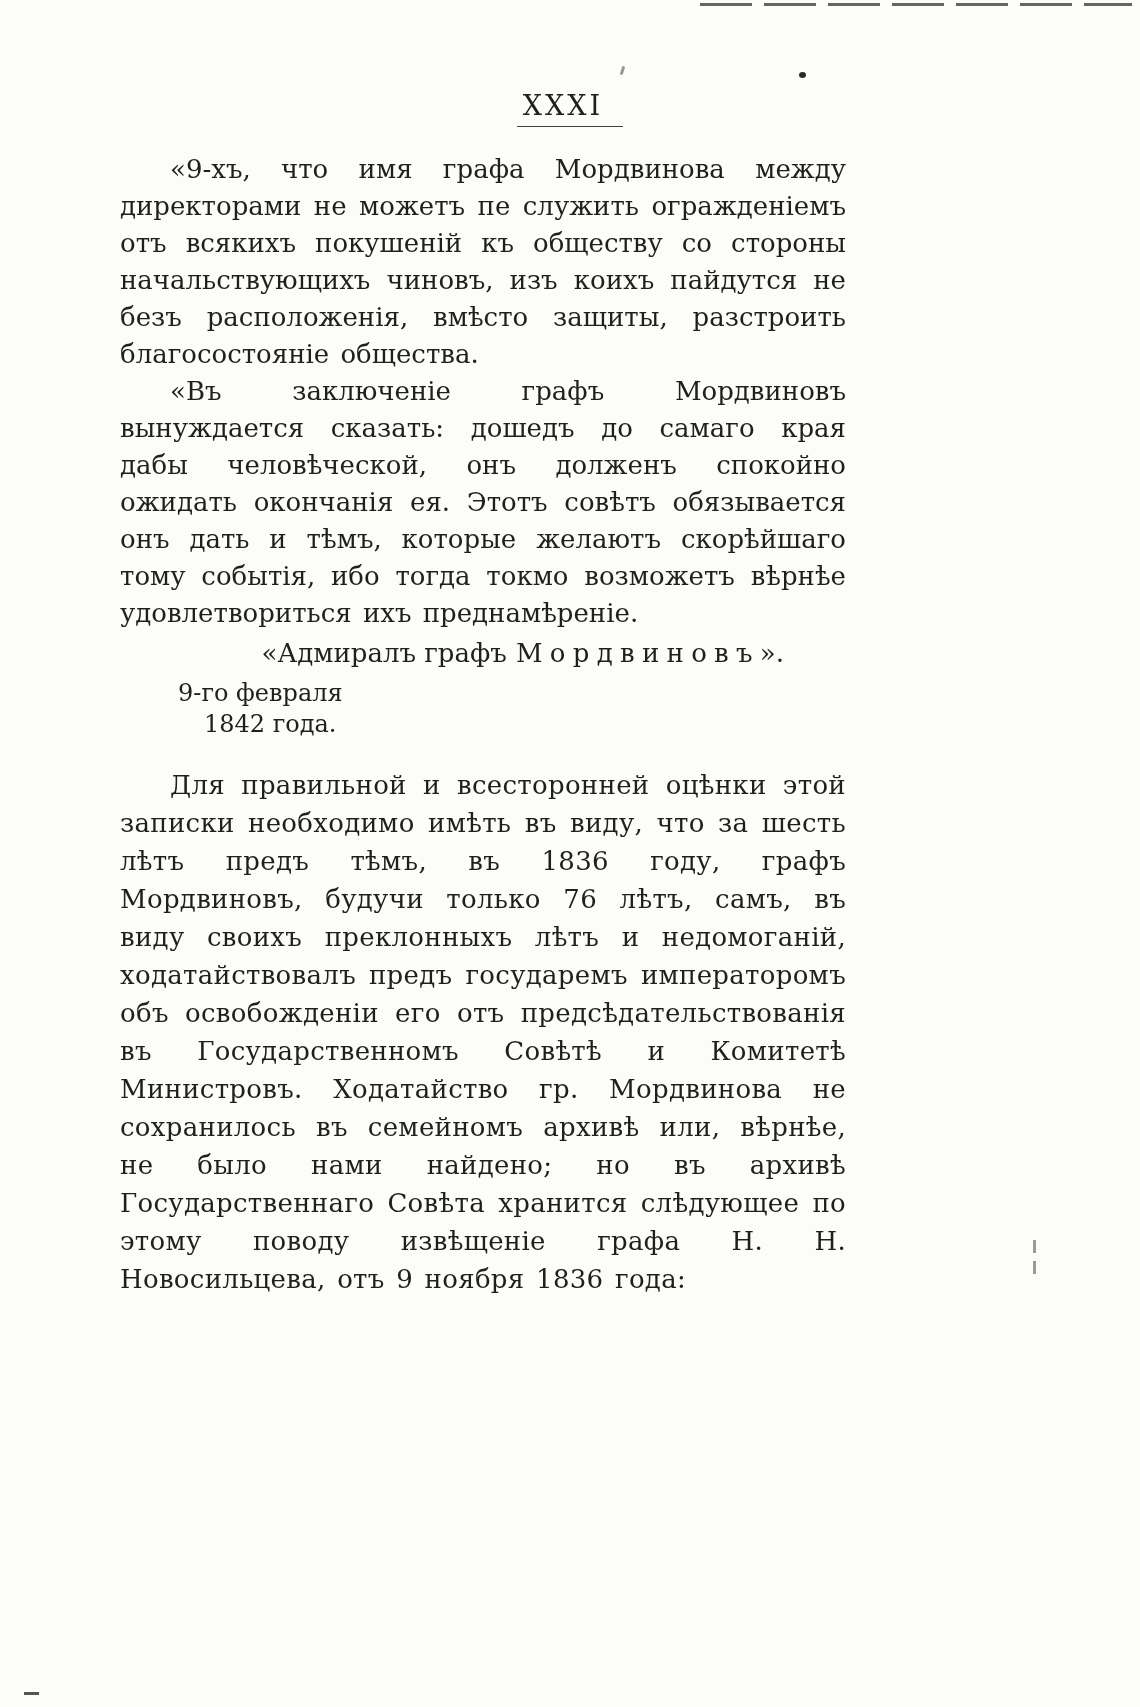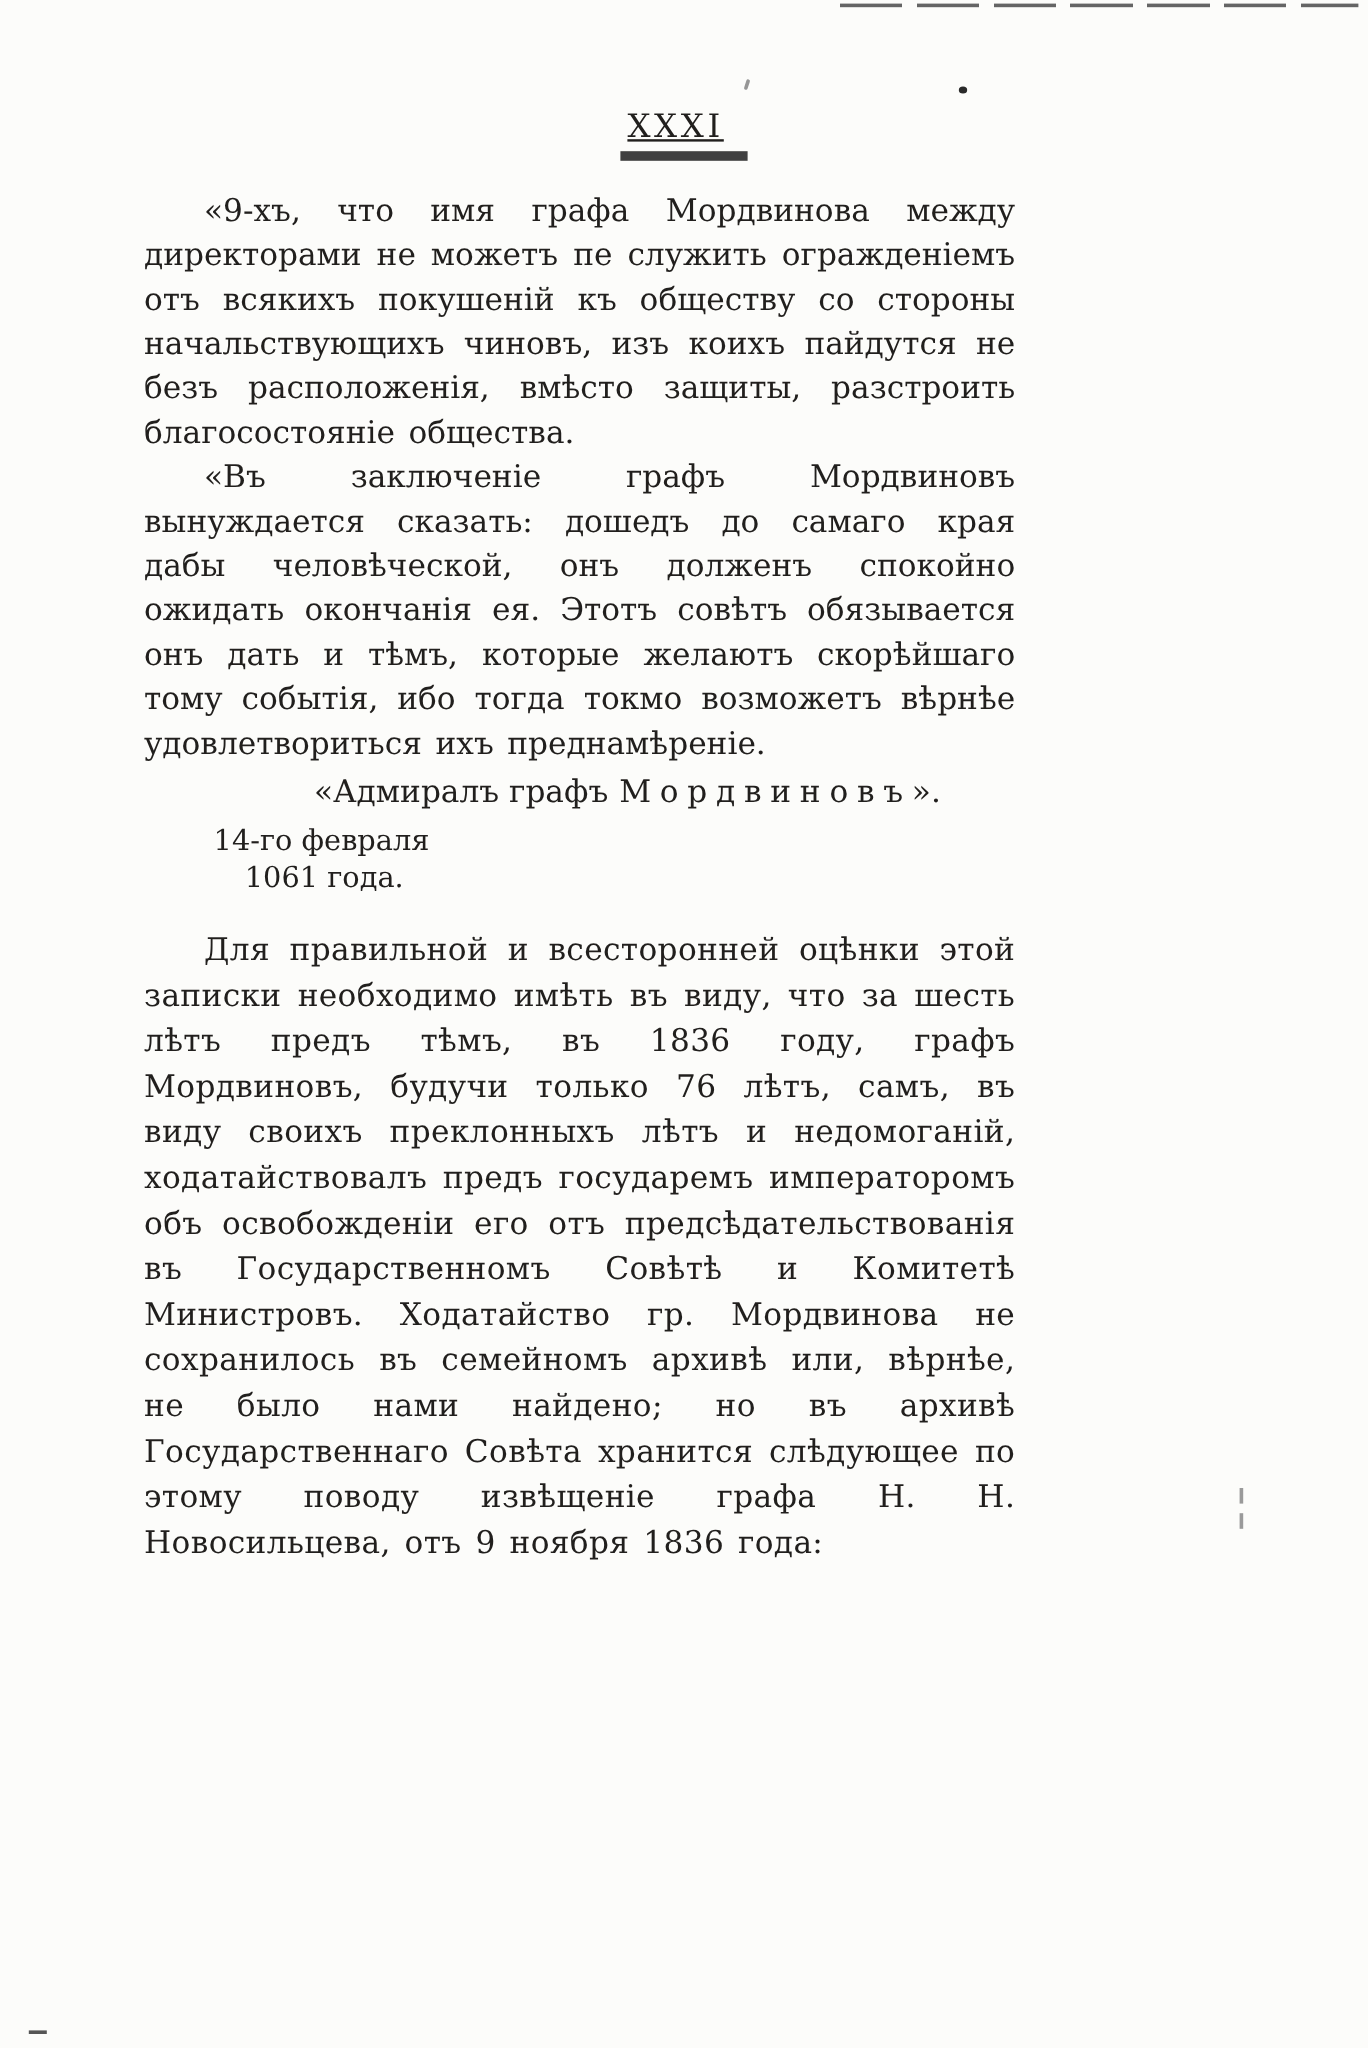--- a/index.html
+++ b/index.html
@@ -42,22 +42,21 @@
   
   .page-header {
     padding-top: 90px;
     text-align: center;
   }
   .page-number {
     display: inline-block;
     font-size: 27px;
     letter-spacing: 3px;
     padding: 0 20px 5px 6px;
-    border-bottom: 8px solid #404040;
-    text-decoration: underline;
+    border-bottom: 1px solid #404040;
   }
 
   
   .text-block {
     margin: 24px auto 0 120px;
     width: 726px;
   }
   .para {
     margin: 0;
     font-size: 26px;
@@ -116,21 +115,21 @@
 
     <p class="para">«9-хъ, что имя графа Мордвинова между директорами не можетъ пе служить огражденіемъ отъ всякихъ покушеній къ обществу со стороны начальствующихъ чиновъ, изъ коихъ пайдутся не безъ расположенія, вмѣсто защиты, разстроить благосостояніе общества.</p>
 
     <p class="para">«Въ заключеніе графъ Мордвиновъ вынуждается сказать: дошедъ до самаго края дабы человѣческой, онъ долженъ спокойно ожидать окончанія ея. Этотъ совѣтъ обязывается онъ дать и тѣмъ, которые желаютъ скорѣйшаго тому событія, ибо тогда токмо возможетъ вѣрнѣе удовлетвориться ихъ преднамѣреніе.</p>
 
     <p class="signature">
       <span class="sig-prefix">«Адмиралъ графъ</span><span class="spaced-name">Мордвиновъ</span><span>».</span>
     </p>
 
     <div class="date-block">
-      <div class="date-line1">14-го февраля</div>
-      <div class="date-line2">1061 года.</div>
+      <div class="date-line1">9-го февраля</div>
+      <div class="date-line2">1842 года.</div>
     </div>
 
     <p class="para commentary">Для правильной и всесторонней оцѣнки этой записки необходимо имѣть въ виду, что за шесть лѣтъ предъ тѣмъ, въ 1836 году, графъ Мордвиновъ, будучи только 76 лѣтъ, самъ, въ виду своихъ преклонныхъ лѣтъ и недомоганій, ходатайствовалъ предъ государемъ императоромъ объ освобожденіи его отъ предсѣдательствованія въ Государственномъ Совѣтѣ и Комитетѣ Министровъ. Ходатайство гр. Мордвинова не сохранилось въ семейномъ архивѣ или, вѣрнѣе, не было нами найдено; но въ архивѣ Государственнаго Совѣта хранится слѣдующее по этому поводу извѣщеніе графа Н. Н. Новосильцева, отъ 9 ноября 1836 года:</p>
 
 
   </main>
 </div>
 
 </body></html>

